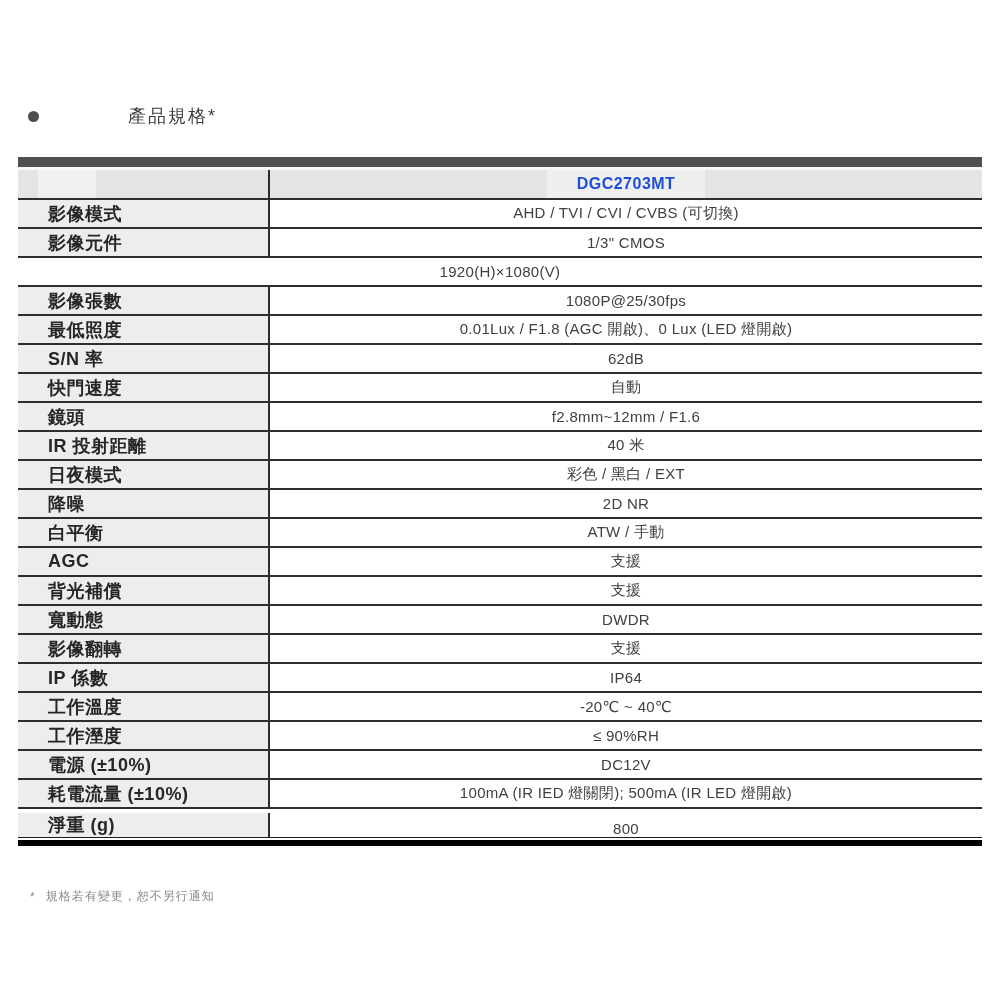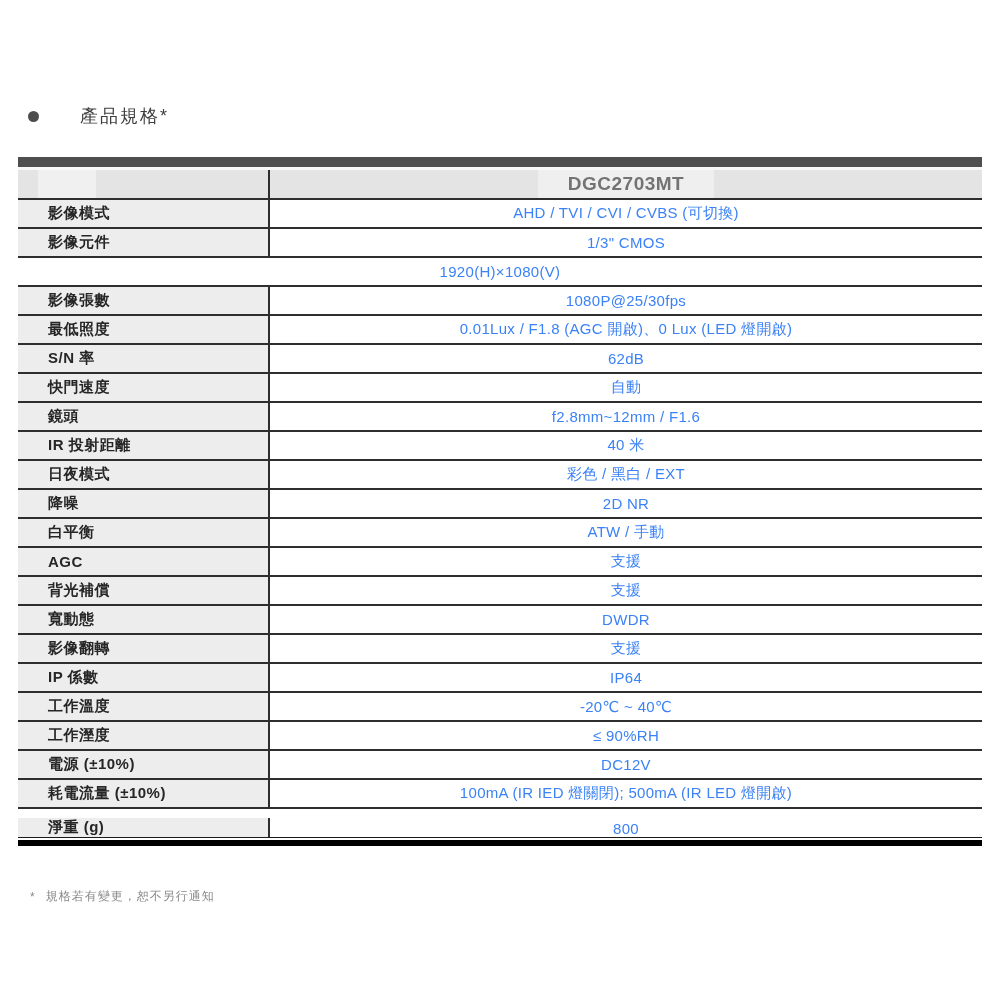--- a/index.html
+++ b/index.html
@@ -7,21 +7,21 @@
   body {
     width:1000px; height:1000px;
     font-family:"Liberation Sans","DejaVu Sans",sans-serif;
     position:relative; overflow:hidden;
   }
   .page { position:absolute; inset:0; background:#ffffff; }
 
   
   .title-row {
     position:absolute; top:104px; left:28px;
-    display:flex; align-items:center;
+    display:flex; align-items:center;gap:48px;
   }
   .bullet {
     width:11px; height:11px; border-radius:50%;
     background:#4d4d4d; flex:0 0 auto;
   }
   .title {
     margin-left:41px;
     font-size:18px; font-weight:500; color:#3d3d3d;
     letter-spacing:2px;
   }
@@ -36,36 +36,36 @@
     border-bottom:2px solid #2e2e2e;
   }
   .hcell-left { width:252px; border-right:2px solid #2e2e2e; position:relative; }
   .wm {
     position:absolute; left:20px; top:0; width:58px; height:100%;
     background:rgba(255,255,255,0.45);
   }
   .hcell-right { flex:1; display:flex; align-items:center; justify-content:center; }
   .model {
     background:#efefef; padding:1px 30px;
-    font-weight:bold; font-size:19px; color:#737373;
+    font-weight:bold; font-size:16px; color:#1d4ed8;
     letter-spacing:0.5px; line-height:26px;
   }
 
   .trow { display:flex; height:29px; border-bottom:2px solid #2e2e2e; }
   .trow:last-child { border-bottom:1.5px solid #1a1a1a;align-items:flex-end; }
   .tlabel {
     width:252px; background:#ededed; border-right:2px solid #2e2e2e;
     display:flex; align-items:center; padding-left:30px;
-    font-size:15px; font-weight:600; color:#262626; letter-spacing:0.5px;
+    font-size:18px; font-weight:600; color:#262626; letter-spacing:0.5px;
     white-space:nowrap;
   }
   .tvalue {
     flex:1; background:#ffffff;
     display:flex; align-items:center; justify-content:center;
-    font-size:15px; color:#3b82f6; letter-spacing:0.3px;
+    font-size:15px; color:#404040; letter-spacing:0.3px;
     white-space:nowrap;
   }
 
   .bottom-gap { height:2px; background:#ffffff; }
   .bottom-bar { height:6px; background:#000000; }
 
   
   .footnote {
     position:absolute; left:30px; top:888px;
     font-size:12px; color:#8a8a8a; letter-spacing:1px;

